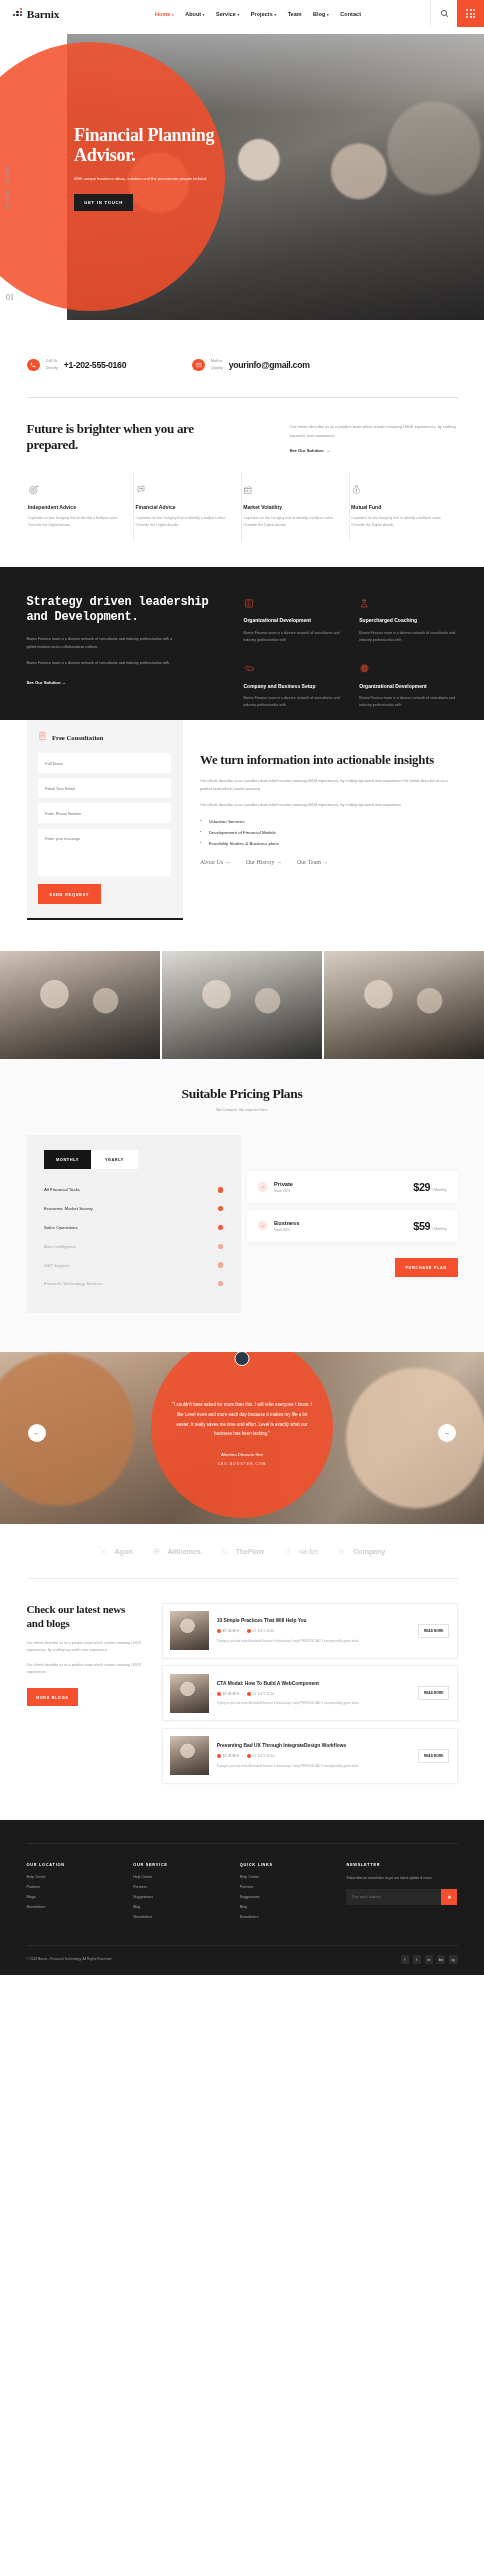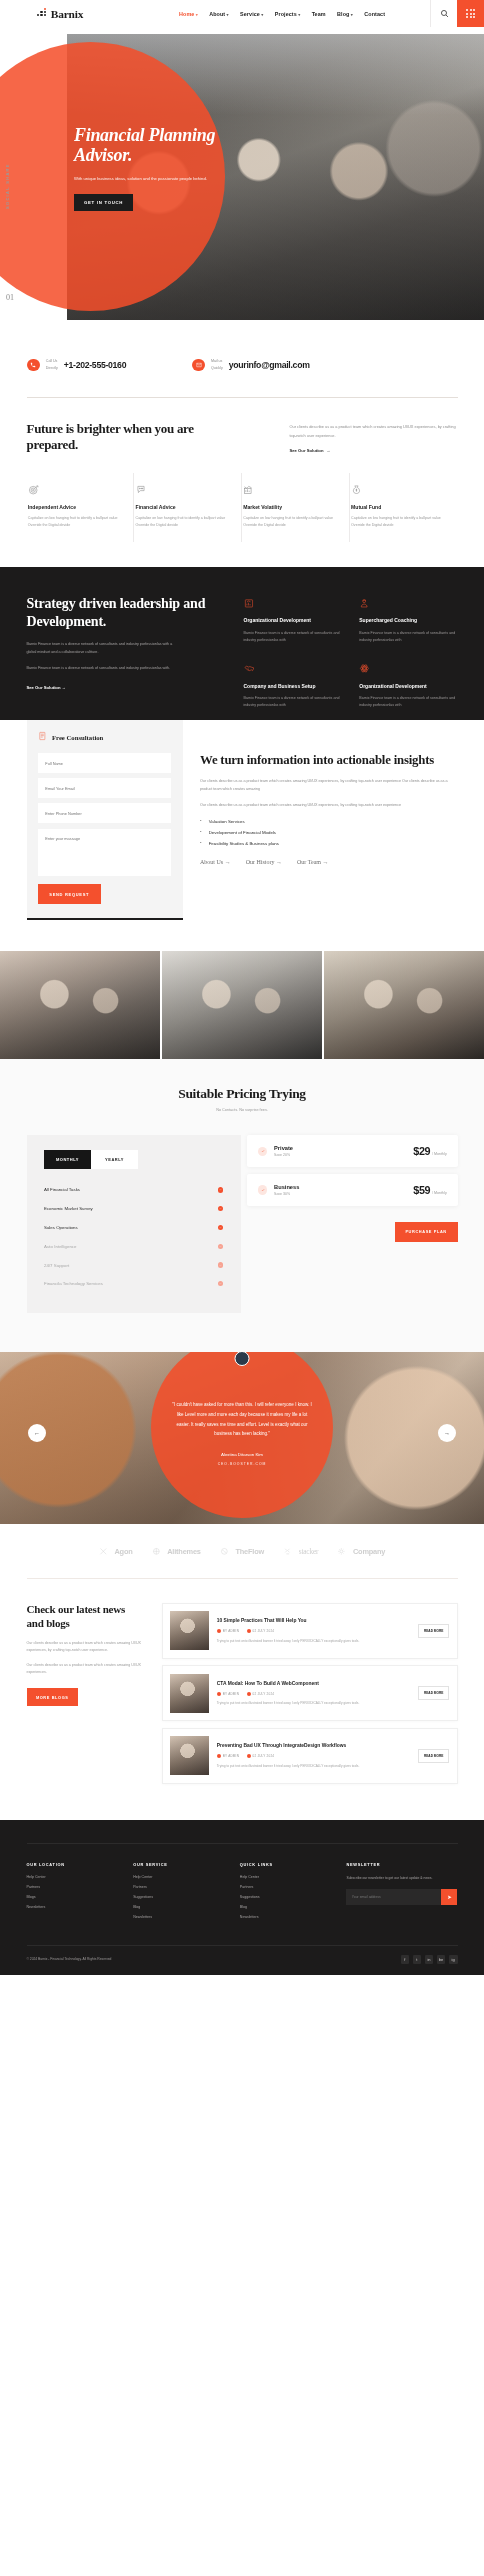--- a/index.html
+++ b/index.html
@@ -5,21 +5,21 @@
   *{box-sizing:border-box;margin:0;padding:0}
   html,body{width:484px;}
   body{
     font-family:"Liberation Sans",sans-serif;
     background:#fff;color:#1c1c1c;width:484px;overflow-x:hidden;
   }
   .wrap{width:484px;margin:0 auto;}
   .inner{width:431px;margin:0 auto;}
 
   
-  header.topbar{height:27px;display:flex;align-items:center;background:#fff;position:relative;z-index:50;margin-left:24px;}
+  header.topbar{height:27px;display:flex;align-items:center;background:#fff;position:relative;z-index:50;}
   .logo{display:flex;align-items:center;gap:4px;padding-left:12px;width:155px;}
   .logo-dots{width:10.8px;height:10.8px;position:relative;}
   .logo-dots i{position:absolute;width:2.2px;height:2.2px;border-radius:50%;background:#1c1c1c;}
   .logo-dots i.a{left:0.7px;top:6px}.logo-dots i.b{left:4.4px;top:6px}.logo-dots i.c{left:8px;top:6px}
   .logo-dots i.d{left:4.4px;top:3px}.logo-dots i.e{left:8px;top:3px}
   .logo-dots i.f{left:8px;top:0px;background:#f4502d}
   .logo-text{font-family:"Liberation Serif",serif;font-weight:700;font-size:11.4px;letter-spacing:-0.2px;}
   nav.mainnav{display:flex;align-items:center;gap:11.4px;flex:1;}
   nav.mainnav a{font-size:5.4px;font-weight:700;color:#1c1c1c;text-decoration:none;white-space:nowrap;letter-spacing:0.1px;}
   nav.mainnav a.active{color:#f4502d;}
@@ -43,21 +43,21 @@
       radial-gradient(circle at 46% 44%, rgba(236,222,206,.8) 0 7%, transparent 8%),
       radial-gradient(circle at 70% 48%, rgba(214,196,178,.7) 0 8%, transparent 9%),
       radial-gradient(circle at 88% 40%, rgba(180,170,160,.5) 0 11%, transparent 12%),
       linear-gradient(to bottom, rgba(255,255,255,.12), rgba(0,0,0,.35));
   }
   .hero-photo:after{content:"";position:absolute;left:0;top:0;right:0;height:81px;
     background:linear-gradient(to bottom,rgba(225,228,232,.45),transparent);}
   .hero-circle{position:absolute;left:-44px;top:15px;width:269px;height:269px;border-radius:50%;
     background:rgba(244,78,42,.86);}
   .hero-content{position:absolute;left:74px;top:98px;width:175px;color:#fff;z-index:5;}
-  .hero-title{font-family:"Liberation Serif",serif;font-weight:700;font-size:18px;line-height:1.13;letter-spacing:-0.3px;font-style:italic;}
+  .hero-title{font-family:"Liberation Serif",serif;font-weight:700;font-size:18px;line-height:1.13;letter-spacing:-0.3px;}
   .hero-sub{font-size:4.2px;line-height:1.85;margin-top:9.4px;opacity:.93;width:138px;}
   .hero-btn{display:inline-block;margin-top:11.4px;background:#1c1c1c;color:#fff;font-size:4.3px;font-weight:700;
     letter-spacing:0.7px;padding:6px 10px;text-decoration:none;}
   .hero-side{position:absolute;left:5.4px;top:182px;transform:rotate(-90deg);transform-origin:left top;
     font-size:4px;letter-spacing:1.3px;color:#9a9a9a;font-weight:700;white-space:nowrap;}
   .hero-dotnav{position:absolute;left:6px;top:266px;font-family:"Liberation Serif",serif;font-size:8px;color:#8d8d8d;}
 
   
   .contactbar{height:64px;display:flex;align-items:center;padding:0 27px;gap:0;}
   .cbox{display:flex;align-items:center;gap:6px;}
@@ -81,21 +81,21 @@
   .card4:last-child{border-right:none;}
   .card4 .ic{height:11.4px;margin-bottom:8.7px;color:#8c8c8c;}
   .card4 .ic svg{width:11.4px;height:11.4px;stroke:#8c8c8c;fill:none;stroke-width:1.2;}
   .card4 h4{font-size:5.1px;font-weight:700;margin-bottom:5.4px;}
   .card4 p{font-size:3.6px;line-height:2.05;color:#9a9a9a;}
 
   
   .dark{background:#1c1b1b;color:#fff;margin-top:25.6px;padding:28px 0 37px;}
   .dark-grid{display:flex;gap:0;}
   .dark-left{width:202px;}
-  .dark-h{font-family:Liberation Serif, serif;font-weight:700;font-size:14px;line-height:1.25;letter-spacing:-0.2px;}
+  .dark-h{font-family:Liberation Mono, monospace;font-weight:700;font-size:12px;line-height:1.25;letter-spacing:-0.2px;}
   .dark-p{font-size:3.7px;line-height:2.1;color:#a3a0a0;margin-top:10.8px;width:155px;}
   .dark-p.second{margin-top:8.7px;}
   .dark-link{display:inline-block;margin-top:11.4px;font-size:4.2px;font-weight:700;color:#fff;text-decoration:none;}
   .dark-right{flex:1;display:grid;grid-template-columns:1fr 1fr;gap:19px 17.5px;padding-left:15px;padding-top:2.7px;}
   .dcell .dic{height:10.8px;margin-bottom:7.4px;}
   .dcell .dic svg{width:10.8px;height:10.8px;stroke:#f4502d;fill:none;stroke-width:1.2;}
   .dcell h4{font-size:5px;font-weight:700;line-height:1.75;margin-bottom:4.7px;}
   .dcell p{font-size:3.6px;line-height:2.05;color:#9c9999;}
 
   
@@ -128,21 +128,21 @@
   .ps3{background:linear-gradient(150deg,#cfc4b4 0%,#a79a8a 38%,#76685c 70%,#3b3632 100%);}
   .ps:before{content:"";position:absolute;inset:0;
     background:radial-gradient(circle at 34% 40%, rgba(240,226,210,.65) 0 11%, transparent 12%),
                radial-gradient(circle at 66% 46%, rgba(228,212,195,.6) 0 10%, transparent 11%),
                linear-gradient(to bottom,rgba(255,255,255,.18),rgba(0,0,0,.3));}
 
   
   .pricing{background:#fafafa;padding:27px 0 39px;}
   .pr-h{font-family:"Liberation Serif",serif;font-weight:700;font-size:13.5px;text-align:center;letter-spacing:-0.3px;}
   .pr-sub{text-align:center;font-size:3.8px;color:#9a9a9a;margin-top:6px;}
-  .pr-grid{display:flex;gap:6.7px;margin-top:23.5px;align-items:flex-start;}
+  .pr-grid{display:flex;gap:6.7px;margin-top:23.5px;align-items:center;}
   .pr-left{width:214px;background:#f2f1f1;padding:15px 17.5px 20px;}
   .toggle{display:flex;width:94px;margin-bottom:12px;}
   .toggle div{flex:1;text-align:center;font-size:4px;font-weight:700;letter-spacing:0.5px;padding:6.7px 0;}
   .toggle .on{background:#161616;color:#fff;}
   .toggle .off{background:#fff;color:#1c1c1c;}
   .feat{display:flex;align-items:center;justify-content:space-between;padding:6.7px 0;}
   .feat span{font-size:4.4px;color:#2b2b2b;}
   .feat.dim span{color:#a9a9a9;}
   .tick{width:5.4px;height:5.4px;border-radius:50%;background:#f4502d;display:flex;align-items:center;justify-content:center;}
   .tick svg{width:3px;height:3px;stroke:#fff;fill:none;stroke-width:2.2;}
@@ -457,21 +457,21 @@
   </div>
 </section>
 
 <section class="photostrip">
   <div class="ps ps1"></div>
   <div class="ps ps2"></div>
   <div class="ps ps3"></div>
 </section>
 
 <section class="pricing">
-  <h2 class="pr-h">Suitable Pricing Trying</h2>
+  <h2 class="pr-h">Suitable Pricing Plans</h2>
   <p class="pr-sub">No Contacts. No surprise fees.</p>
   <div class="inner pr-grid">
     <div class="pr-left">
       <div class="toggle">
         <div class="on">MONTHLY</div>
         <div class="off">YEARLY</div>
       </div>
       <div class="feat">
         <span>All Financial Tasks</span>
         <span class="tick">

